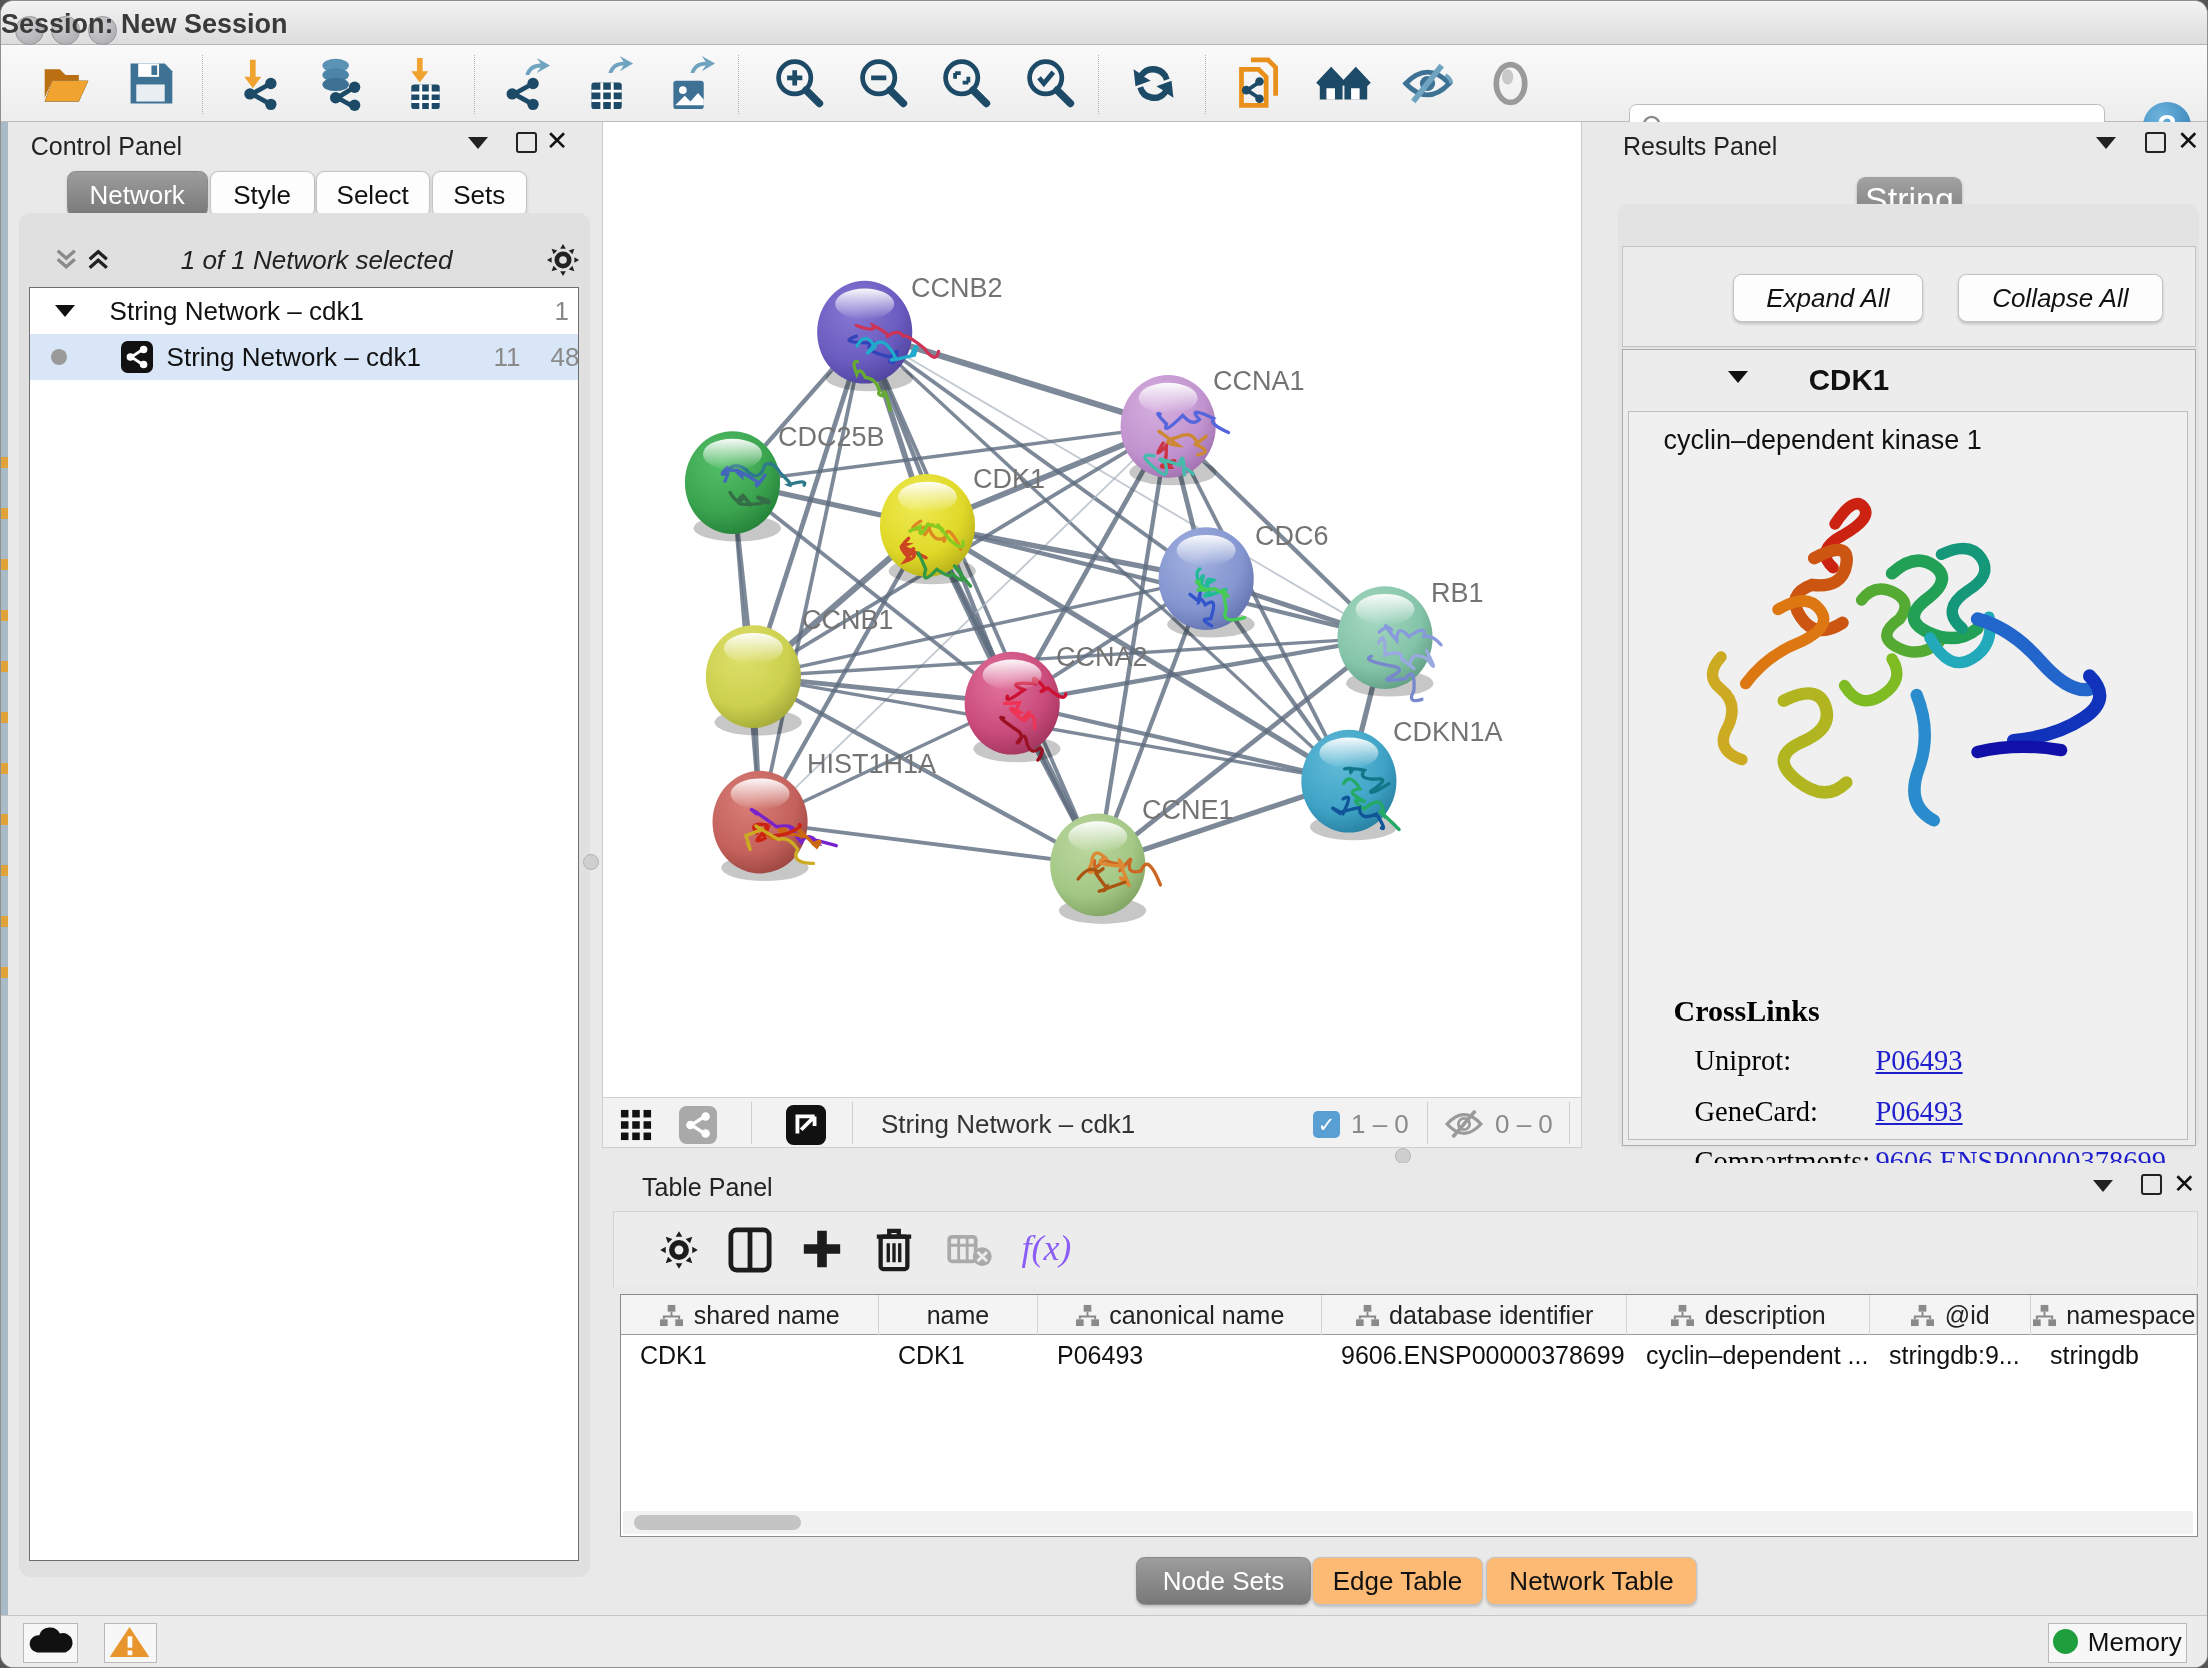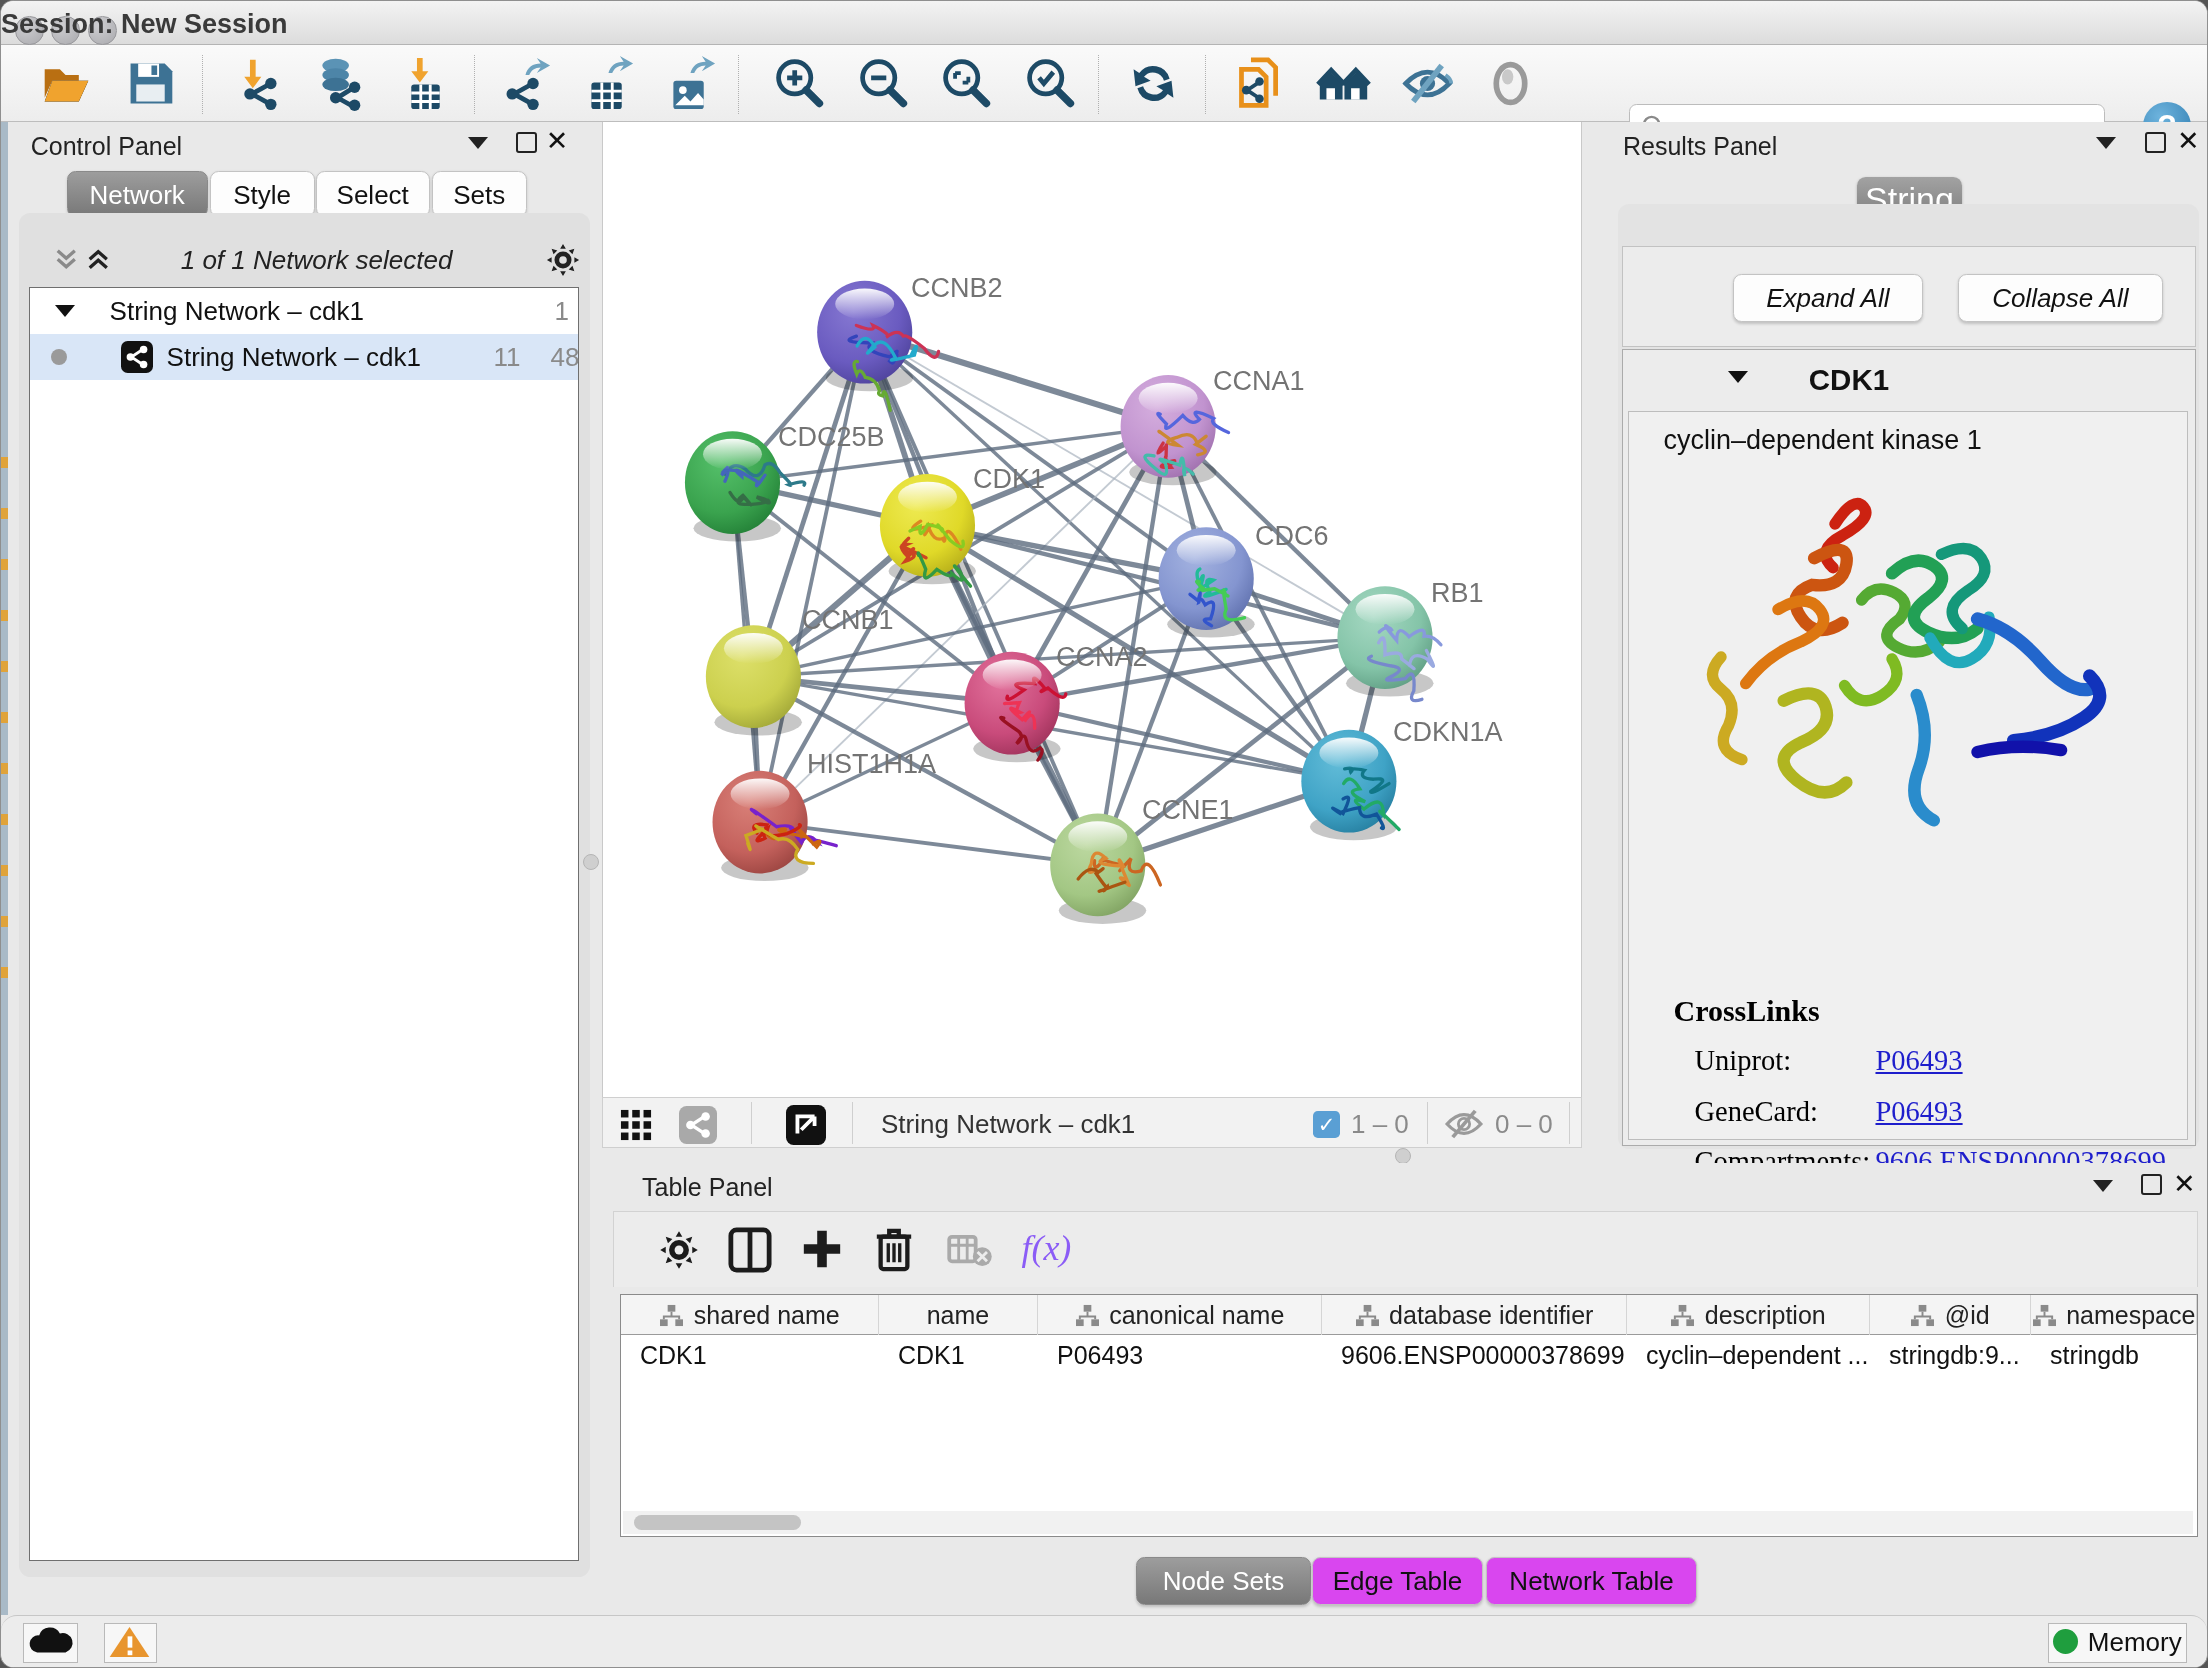--- a/index.html
+++ b/index.html
@@ -113,27 +113,27 @@
     border:1.9px solid #8a8a8a;}
   #tp-header{position:absolute;left:0;top:0;width:100%;height:40px;background:#f4f4f4;
     border-bottom:1.9px solid #9a9a9a;display:flex;}
   .th{position:relative;height:40px;border-right:1px solid #d5d5d5;font-size:25px;color:#222;
     display:flex;align-items:center;justify-content:center;gap:9.5px;overflow:hidden;white-space:nowrap;}
   .td-row{position:absolute;left:0;top:40px;width:100%;height:44px;display:flex;}
   .td{height:44px;font-size:25px;color:#111;padding:5.7px 0 0 19px;overflow:hidden;white-space:nowrap;}
   #tp-scroll{position:absolute;left:1.9px;bottom:1.9px;width:1570px;height:23px;background:#f1f1f1;}
   #tp-thumb{position:absolute;left:11.4px;top:3.8px;width:167px;height:15px;border-radius:7.6px;background:#c4c4c4;}
   .bottom-tab{position:absolute;top:394px;height:48px;border-radius:8.6px;border:1px solid #c3c3c3;
-    background:#d946ef;color:#111;font-size:26px;text-align:center;line-height:46px;
+    background:#fdba74;color:#111;font-size:26px;text-align:center;line-height:46px;
     box-shadow:0 1.9px 2.9px rgba(0,0,0,.18);}
   .bottom-tab.sel{background:linear-gradient(#9d9d9d,#787878);color:#fff;border-color:#8a8a8a;}
 
   
   #status-bar{position:absolute;left:0;top:1614px;width:100%;height:54px;background:#ececec;
-    border-top:1px solid #c6c6c6;border-radius:16px;}
+    border-top:1px solid #c6c6c6;}
   .sb-btn{position:absolute;top:6.7px;height:40px;background:#f7f7f7;border:1.9px solid #b9b9b9;}
   #memory-btn{left:2047px;width:139px;font-size:26px;color:#111;text-align:center;line-height:36px;}
   #memory-btn i{display:inline-block;width:25px;height:25px;border-radius:50%;background:#1f9e3e;
     margin-right:9.5px;vertical-align:-3.8px;}
 </style>
 </head>
 <body>
 
 <div id="window">
 

